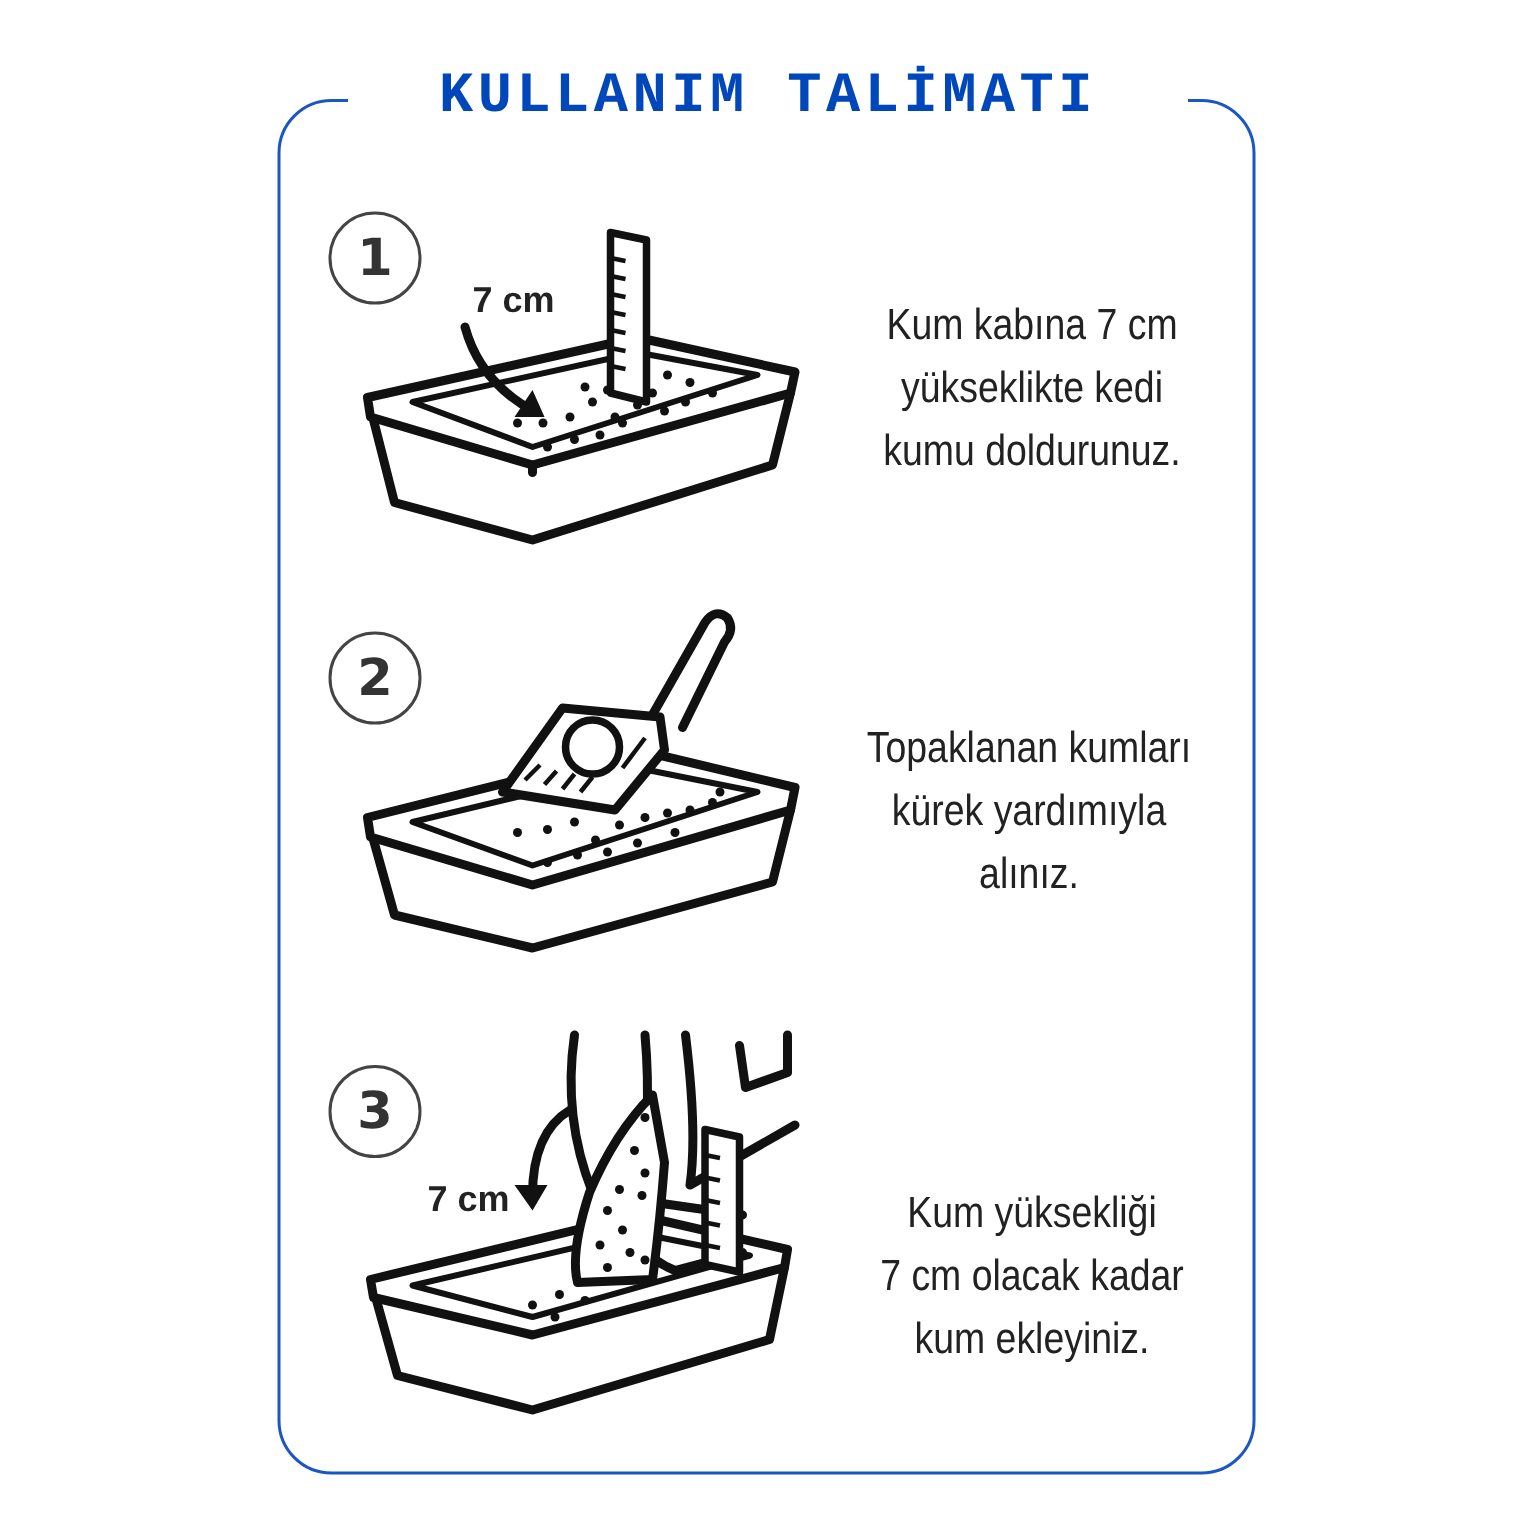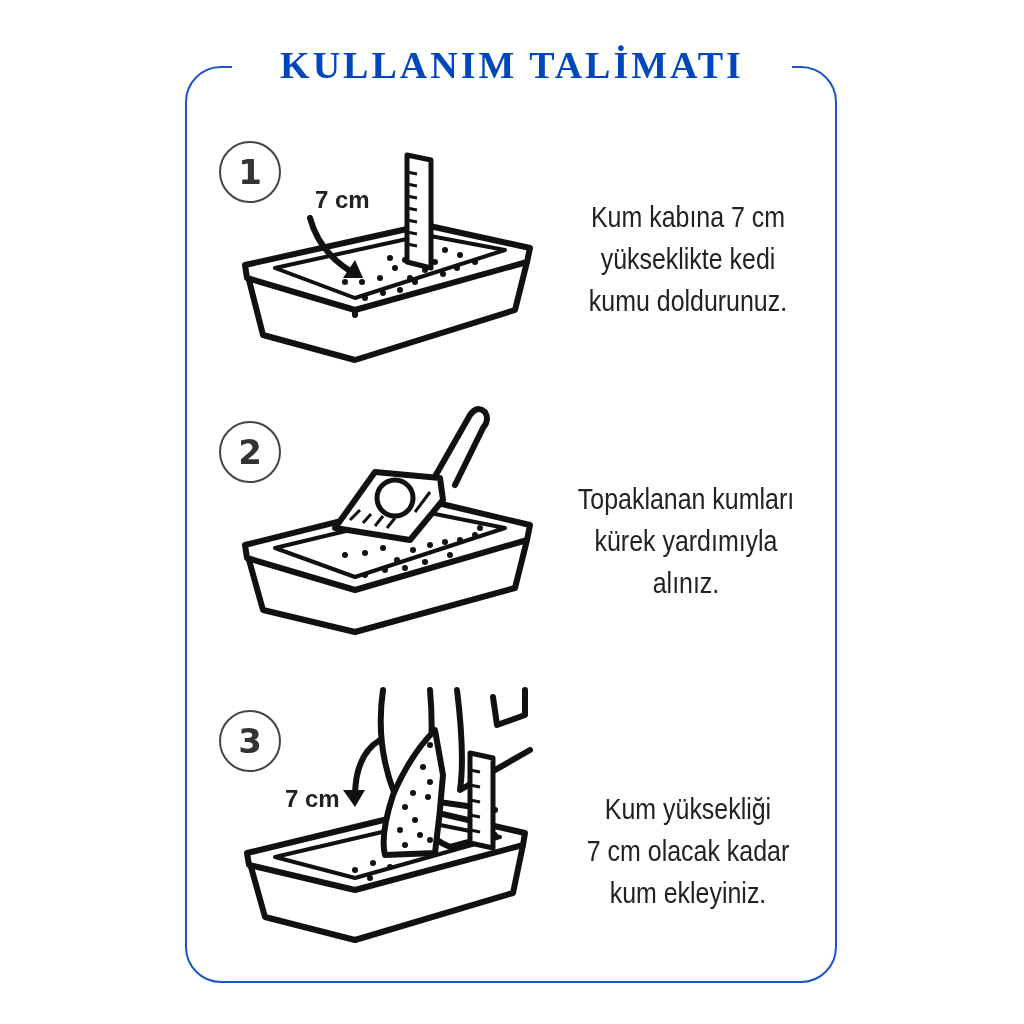--- a/index.html
+++ b/index.html
@@ -1,19 +1,19 @@
 <!DOCTYPE html>
 <html><head>
 <meta charset="utf-8">
 <style>
   html,body{margin:0;padding:0;background:#fff;}
   body{width:1024px;height:1024px;position:relative;overflow:hidden;font-family:"Liberation Sans",sans-serif;}
   .frame{position:absolute;left:185px;top:66px;width:652px;height:917px;border:2.5px solid #1a56c4;border-radius:36px;box-sizing:border-box;}
   .title-mask{position:absolute;left:232px;top:40px;width:560px;height:50px;background:#fff;}
-  .title{position:absolute;left:232px;top:40px;width:560px;text-align:center;font-family:Liberation Serif, serif;font-weight:bold;font-size:38px;letter-spacing:3px;color:#0047bb;line-height:50px;}
+  .title{position:absolute;left:232px;top:40px;width:560px;text-align:center;font-family:Liberation Mono, monospace;font-weight:bold;font-size:38px;letter-spacing:3px;color:#0047bb;line-height:50px;}
   .step-num{position:absolute;width:62px;height:62px;border:2px solid #444;border-radius:50%;box-sizing:border-box;display:flex;align-items:center;justify-content:center;font-family:"DejaVu Sans",sans-serif;font-weight:bold;font-size:34px;color:#333;background:#fff;}
   .illus{position:absolute;}
   .desc{position:absolute;width:260px;text-align:center;font-family:"Liberation Sans",sans-serif;font-size:29px;line-height:42px;color:#222;transform:scaleX(0.86);transform-origin:center;}
   .desc span{display:block;}
   .label7{font-family:"Liberation Sans",sans-serif;font-weight:bold;font-size:24px;fill:#222;}
 </style>
 </head>
 <body>
 
 <div class="frame"></div>

